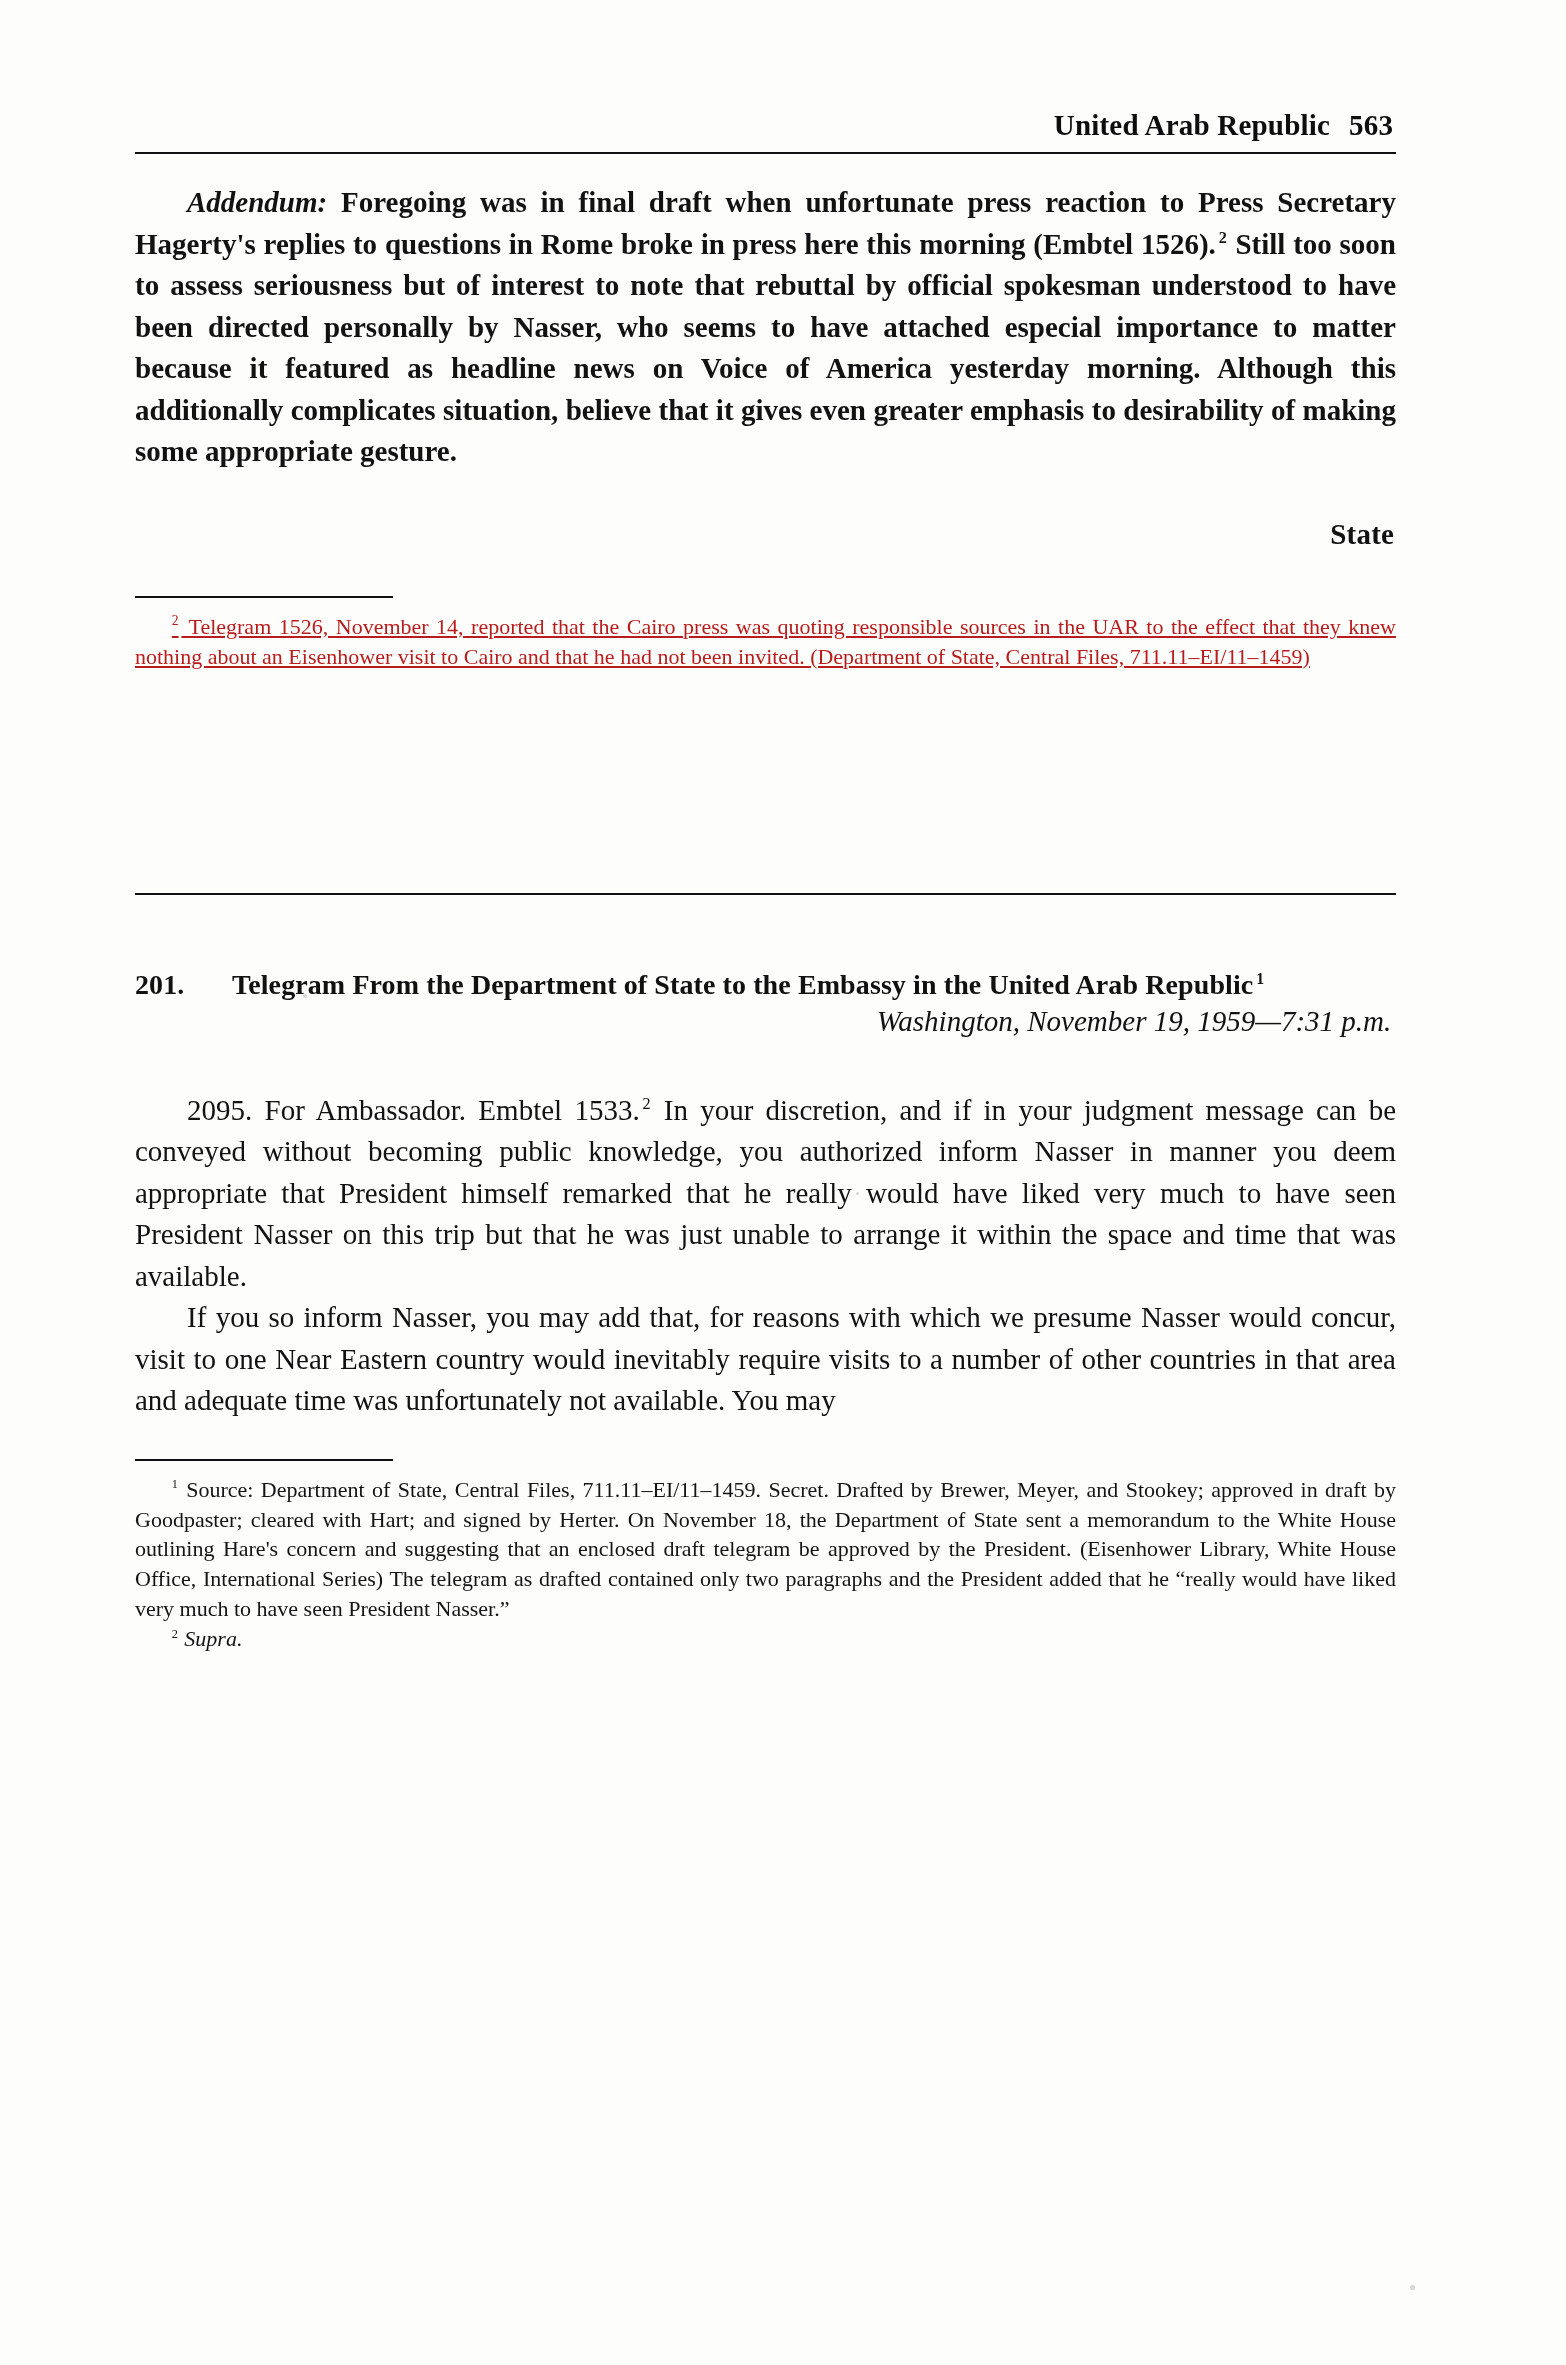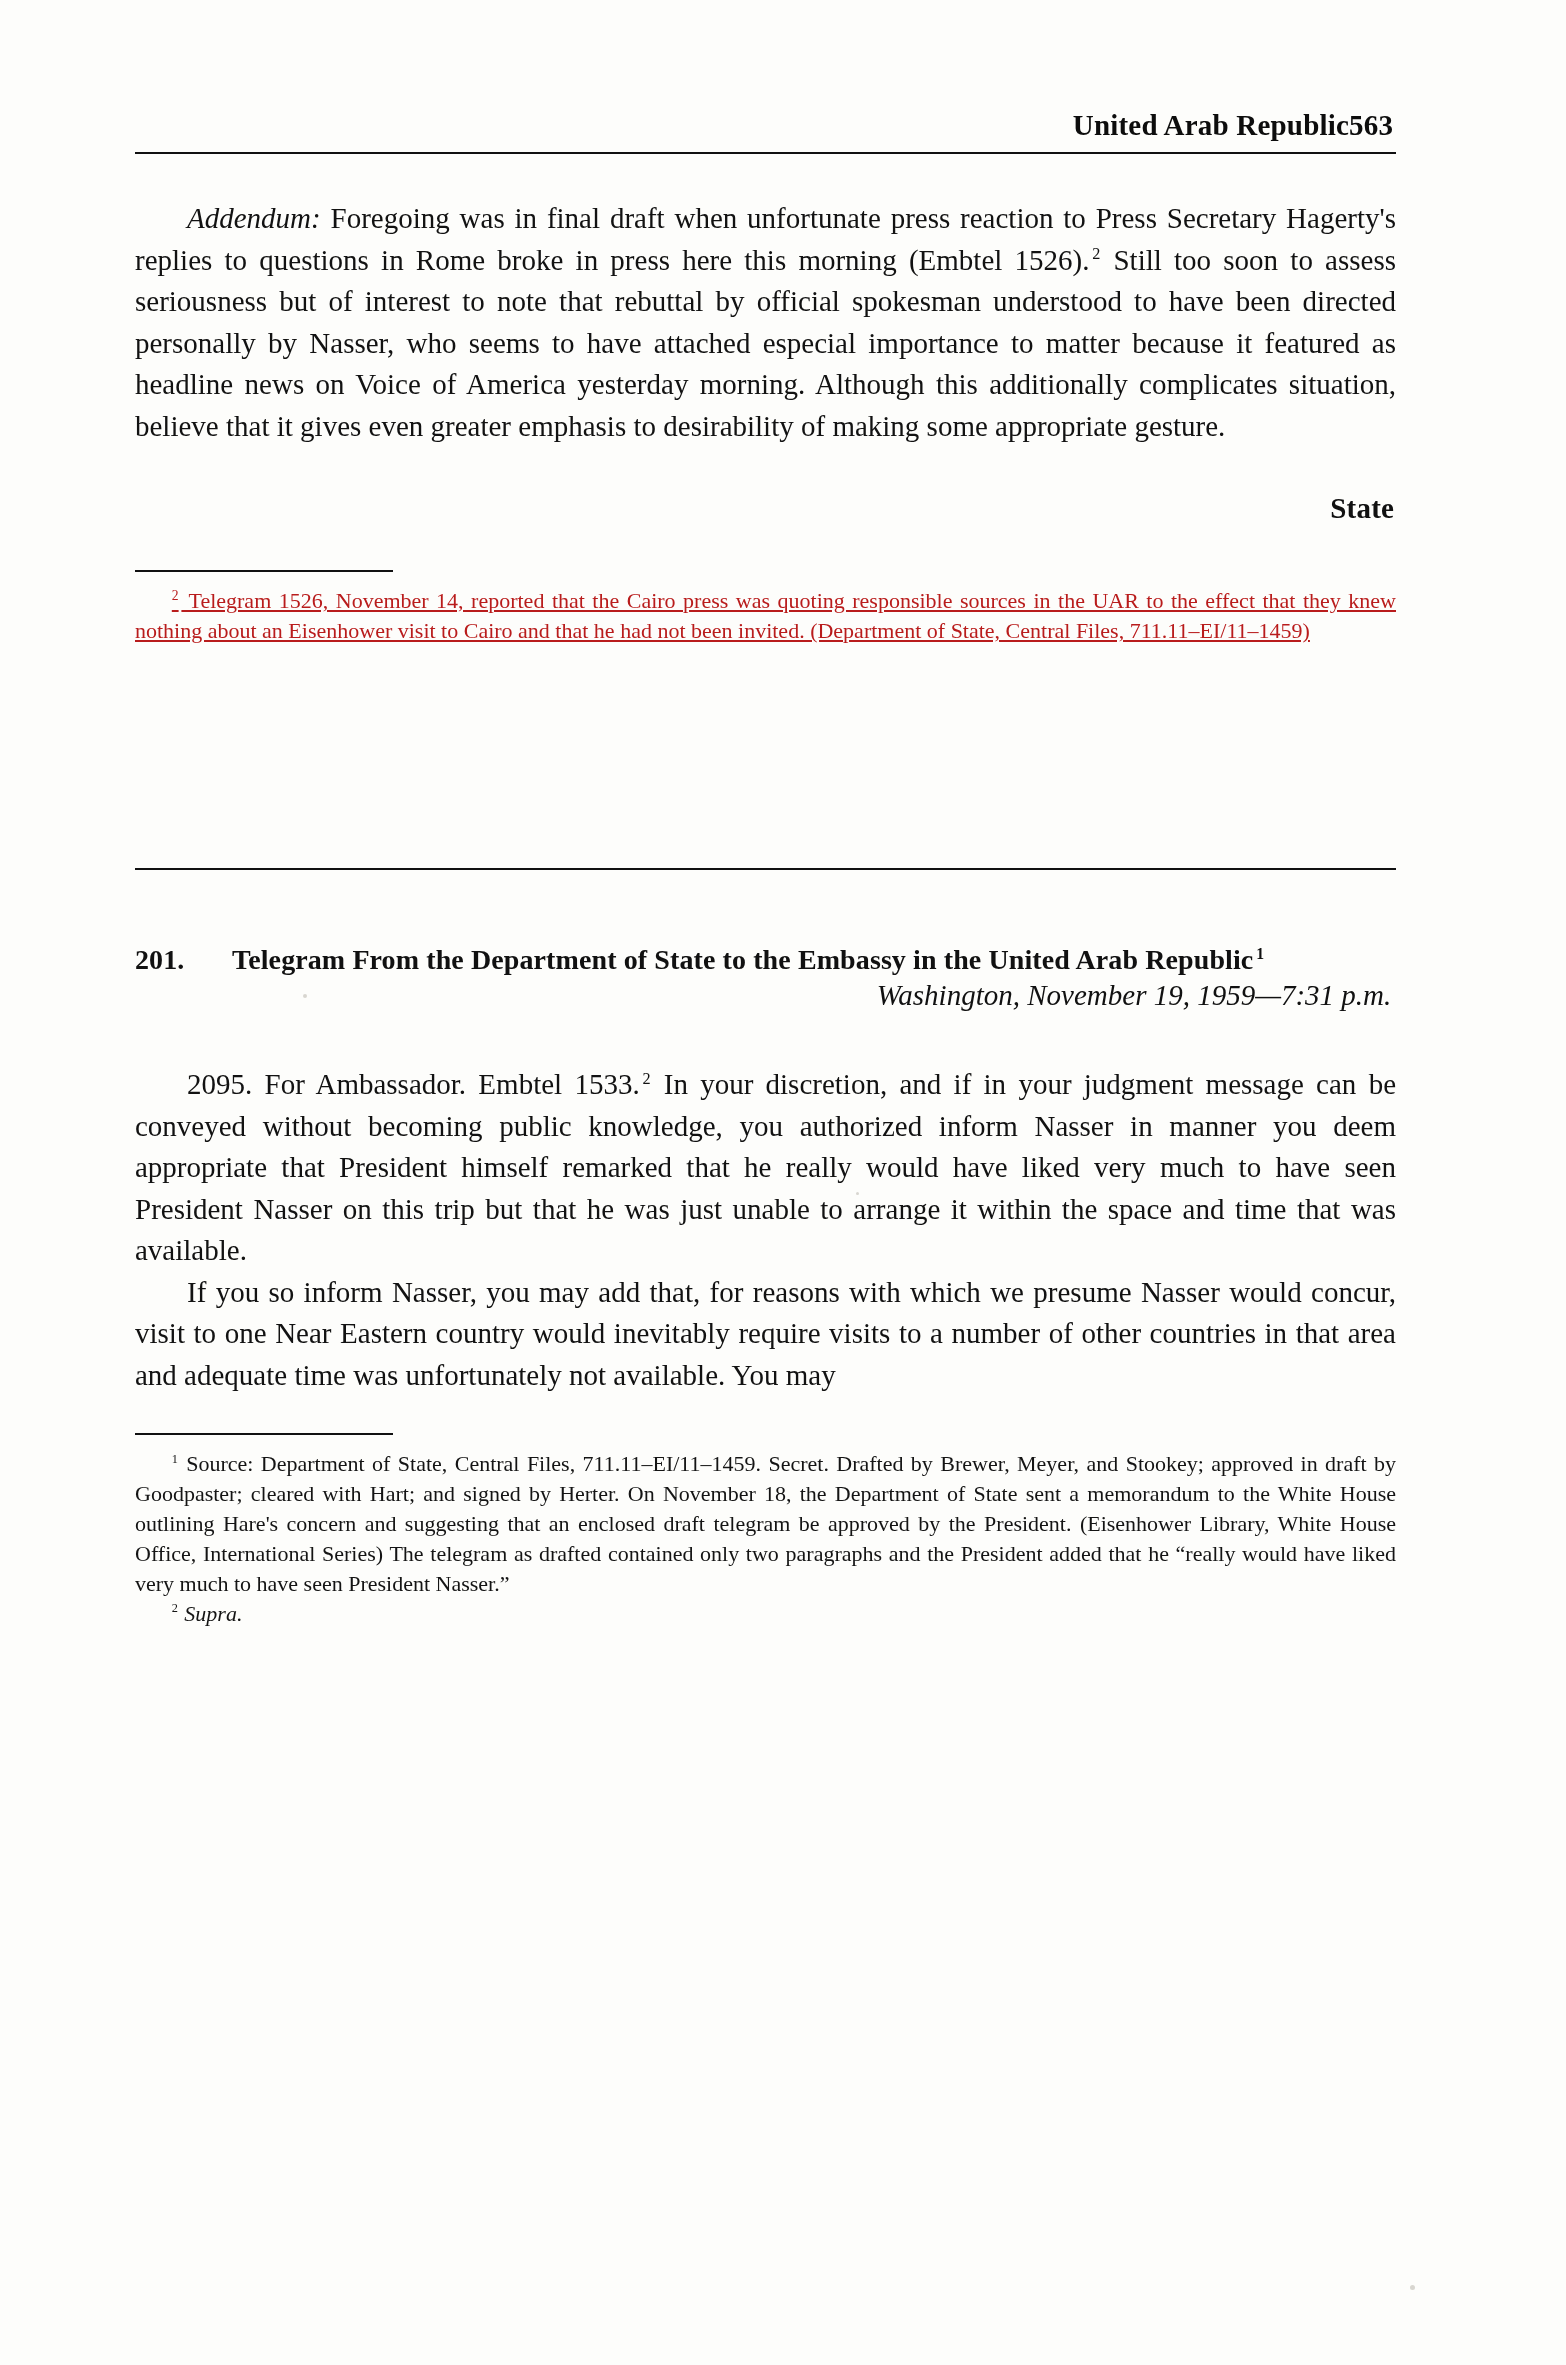--- a/index.html
+++ b/index.html
@@ -32,38 +32,40 @@
   .running-head {
     text-align: right;
     font-family: "Liberation Serif", serif;
     font-size: 29px;
     font-weight: 700;
     letter-spacing: 0.2px;
     color: #0d0d0d;
     padding-right: 2.8px;
   }
   .running-head .pageno {
+    margin-left: 19px;
   }
   .rule-top {
     margin-top: 10.4px;
     border-top: 2.8px solid #111;
     width: 100%;
   }
   
   .para {
     font-size: 29px;
     line-height: 1.43;
     text-align: justify;
     text-justify: inter-word;
     margin: 0;
     color: #121212;
   }
   .para.first {
-    margin-top: 44px;
+    margin-top: 28px;
     text-indent: 52px;
+    font-weight: bold;
   }
   .it { font-style: italic; }
   sup {
     font-size: 0.56em;
     vertical-align: super;
     line-height: 0;
     padding-left: 2.8px;
     padding-right: 0.9px;
   }
   .signature {

